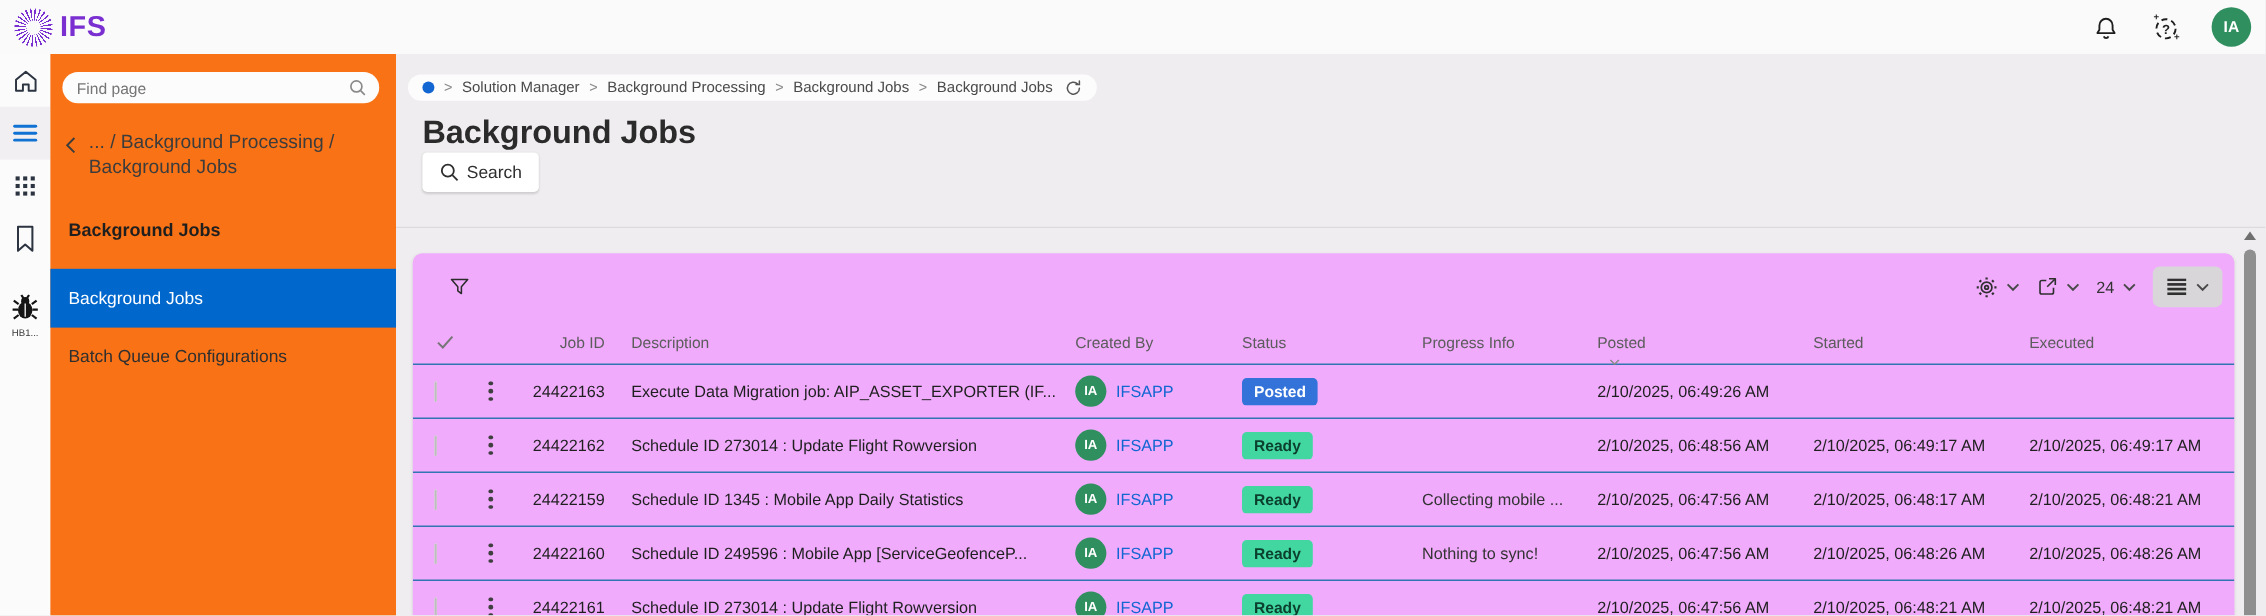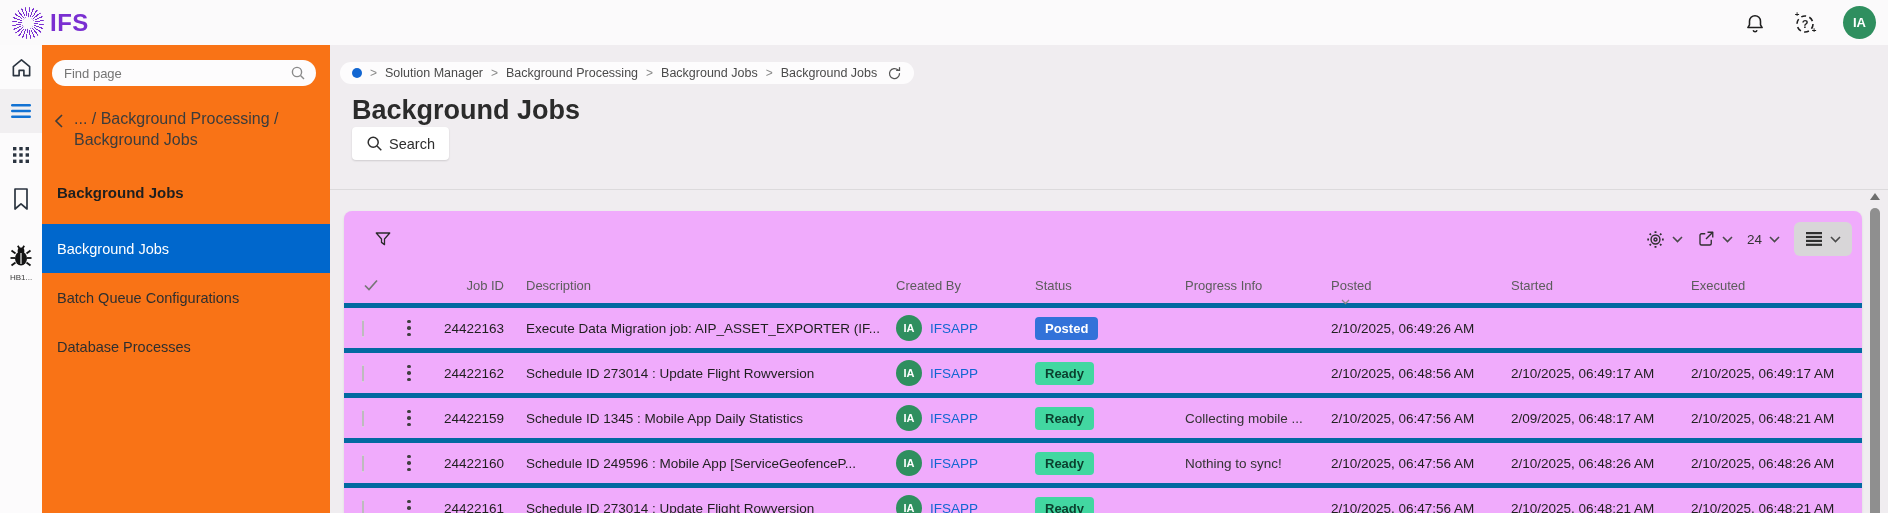--- a/index.html
+++ b/index.html
@@ -81,21 +81,21 @@
 
   .tgrid{ display:grid; grid-template-columns:44px 36px 88px 375px 148px 150px 146px 180px 180px 1fr;
     align-items:center; }
   .thead{ height:36px; color:#5c5c5c; font-size:13px; }
   .th{ padding-right:8px; cursor:pointer; position:relative; }
   .th.right{ text-align:right; }
   .th.pad{ padding-left:14px; }
   .sort-indicator{ position:absolute; left:10px; top:21px; }
   .selectall{ padding-left:20px; }
   .rows{ }
-  .trow{ height:45px; border-top:5px solid #0369a1; cursor:pointer; font-size:13.5px; color:#1f1f1f; }
+  .trow{ height:45px; border-top:1px solid #0369a1; cursor:pointer; font-size:13.5px; color:#1f1f1f; }
   .cell{ padding-right:8px; white-space:nowrap; overflow:hidden; }
   .cell.desc{ padding-left:14px; }
   .cell.right{ text-align:right; }
   .checkbox{ width:17px; height:17px; border:1.5px solid #bdbbbd; border-radius:4px;
     background:#fff; margin-left:18px; cursor:pointer; }
   .kebab{ display:flex; flex-direction:column; gap:3px; margin-left:14px; width:14px; cursor:pointer; align-items:center;}
   .kebab i{ width:3.5px; height:3.5px; border-radius:50%; background:#3f3f3f; }
   .created{ display:flex; align-items:center; gap:8px; padding-left:9px; }
   .row-avatar{ width:26px; height:26px; border-radius:50%; background:var(--avatar-green);
     color:#fff; font-size:11px; font-weight:600; display:flex; align-items:center; justify-content:center; flex:0 0 auto;}
@@ -210,21 +210,20 @@
         <svg width="10" height="14" viewBox="0 0 10 14" fill="none" stroke="#3c3c3c" stroke-width="1.6">
           <polyline points="8,1 2,7 8,13"></polyline>
         </svg>
       </span>
       <span class="back-label">... / Background Processing / Background Jobs</span>
     </div>
     <div class="side-section-title">Background Jobs</div>
     <div class="side-items">
       <div class="side-item active">Background Jobs</div>
       <div class="side-item">Batch Queue Configurations</div>
-      <div class="side-item">Database Processes</div>
     </div>
   </div>
 
   <div class="main">
 
     <div class="breadcrumb">
       <span class="bc-dot"></span>
       <span class="bc-sep">&gt;</span>
       <span class="bc-item">Solution Manager</span>
       <span class="bc-sep">&gt;</span>
@@ -410,21 +409,21 @@
     <div class="cell desc">Schedule ID 1345 : Mobile App Daily Statistics</div>
     <div class="created">
       <span class="row-avatar">IA</span>
       <span class="user-link">IFSAPP</span>
     </div>
     <div class="cell">
       <span class="badge ready">Ready</span>
     </div>
     <div class="cell progress-cell">Collecting mobile ...</div>
     <div class="cell">2/10/2025, 06:47:56 AM</div>
-    <div class="cell">2/09/2025, 06:48:17 AM</div>
+    <div class="cell">2/10/2025, 06:48:17 AM</div>
     <div class="cell">2/10/2025, 06:48:21 AM</div>
   </div>
 
   <div class="tgrid trow">
     <div><span class="checkbox"></span></div>
     <div>
               <span class="kebab">
                 <i></i>
                 <i></i>
                 <i></i>

